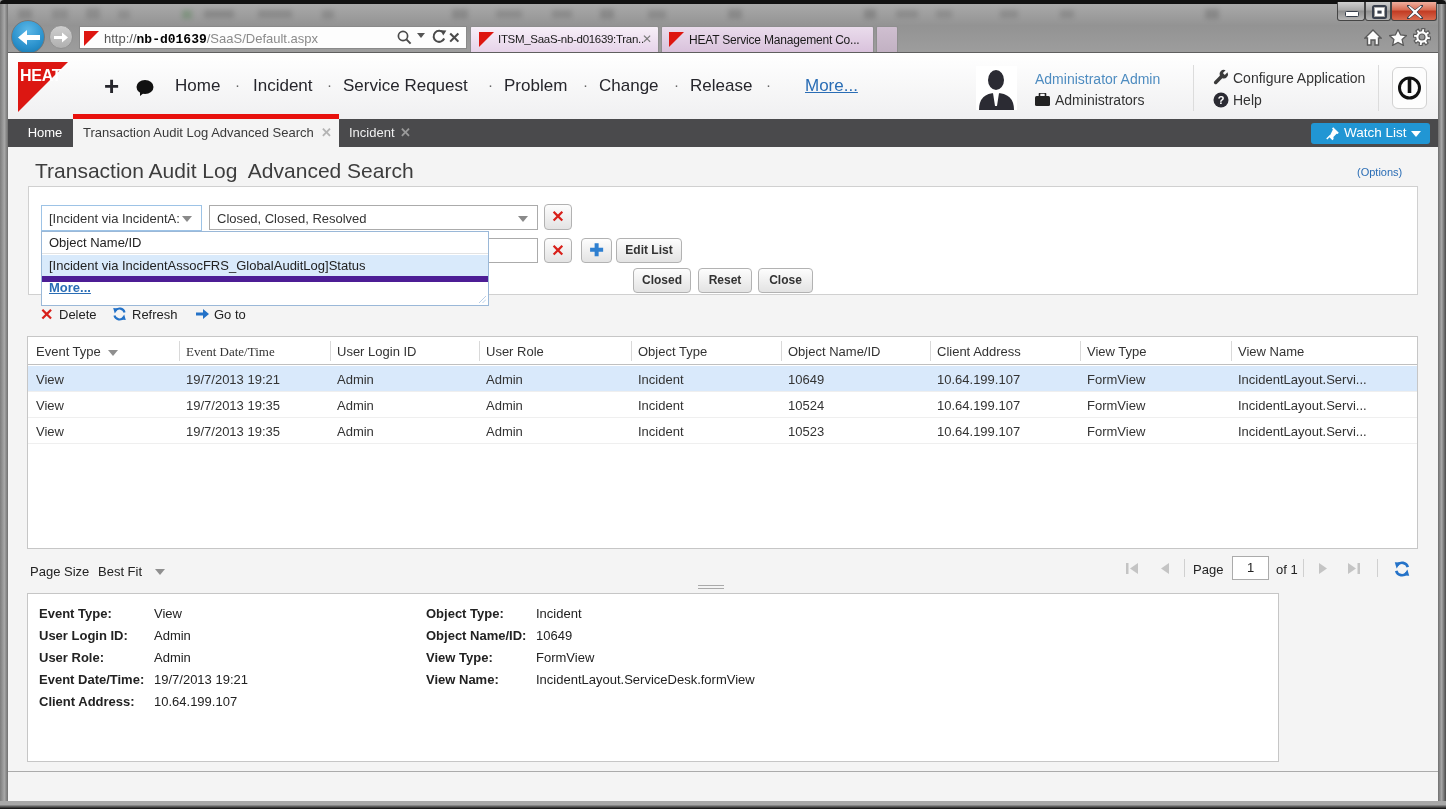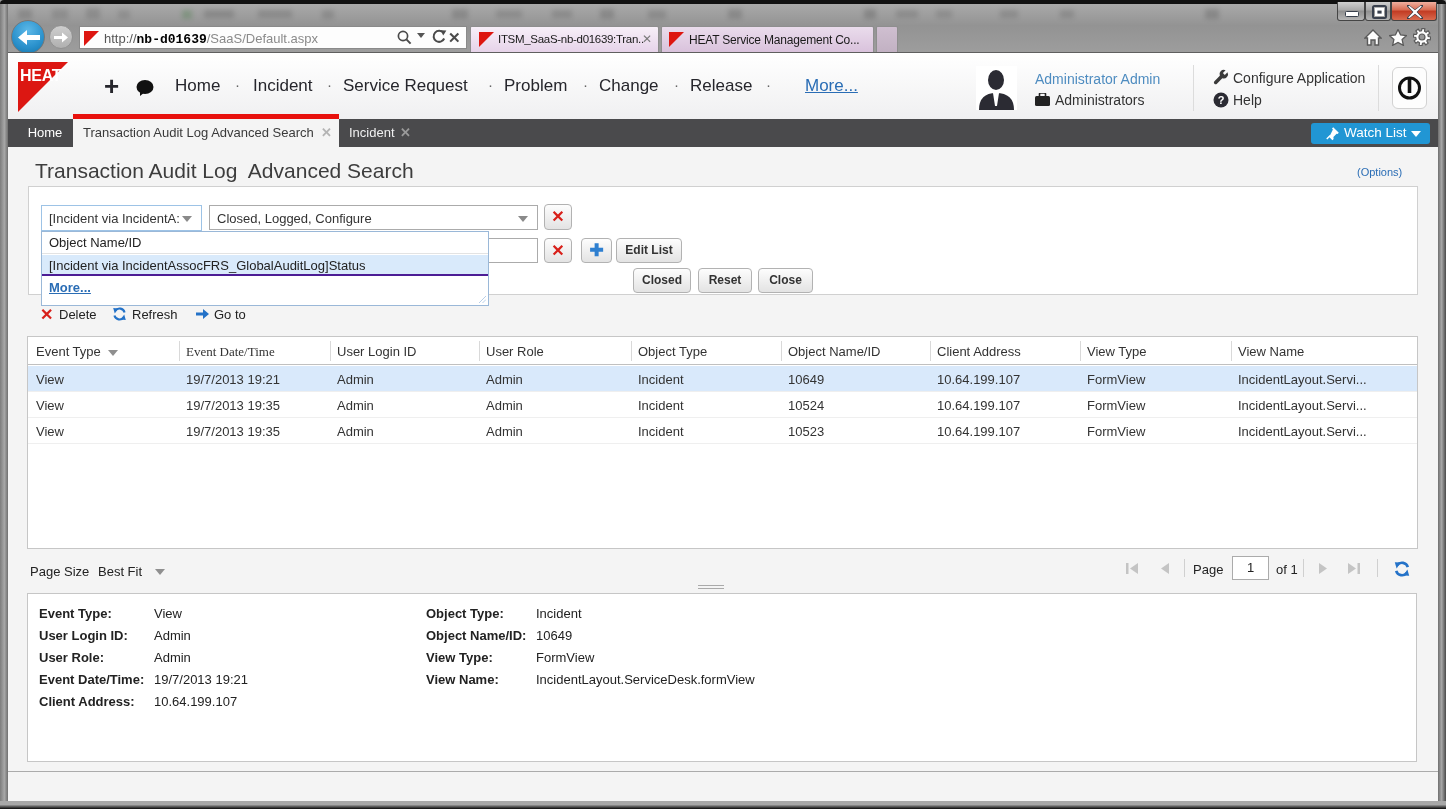--- a/index.html
+++ b/index.html
@@ -78,39 +78,39 @@
 #xbtn1 { left:536px; top:151px; height:26px; line-height:24px; }
 #xbtn2 { left:536px; top:185px; height:25px; line-height:23px; }
 #plusbtn { left:573px; top:185px; width:31px; height:25px; color:#2e7fd0; font-size:17px; line-height:23px; }
 #editlist { left:608px; top:185px; width:66px; height:25px; line-height:23px; }
 #searchbtn { left:625px; top:215px; width:58px; height:25px; line-height:23px; }
 #resetbtn { left:690px; top:215px; width:54px; height:25px; line-height:23px; }
 #closebtn { left:750px; top:215px; width:55px; height:25px; line-height:23px; }
 
 #popup { left:33px; top:178px; width:448px; height:75px; background:#fff; border:1px solid #9ab8d8; z-index:5; }
 #popup .it1 { position:absolute; left:0; top:0; width:100%; height:22px; border-bottom:1px solid #e3e3e3; }
-#popup .it2 { position:absolute; left:0; top:23px; width:100%; height:21px; background:#d9eafb; border-bottom:2px solid #4c1d95; }
+#popup .it2 { position:absolute; left:0; top:23px; width:100%; height:27px; background:#d9eafb; border-bottom:6px solid #4c1d95; }
 #popup .it { padding:3px 0 0 7px; font-size:13px; color:#222; white-space:nowrap; }
 #popup .more { position:absolute; left:7px; top:48px; font-size:13px; font-weight:bold; color:#2a6db5; text-decoration:underline; }
 
 #toolbar { left:0px; top:253px; font-size:13px; color:#222; }
 
 #grid { left:19px; top:283px; width:1391px; height:213px; background:#fff; border:1px solid #c6c6c6; }
 #gridhead { left:0; top:0; width:100%; height:28px; border-bottom:1px solid #c0c0c0; }
 .gh { position:absolute; top:7px; font-size:13px; color:#333; white-space:nowrap; }
 .gsep { position:absolute; top:4px; width:1px; height:20px; background:#d9d9d9; }
 .grow { position:absolute; left:0; width:100%; height:26px; border-bottom:1px solid #efefef; }
 .gc { position:absolute; top:6px; font-size:13px; color:#333; white-space:nowrap; }
 
 #pagebar { left:19px; top:498px; width:1391px; height:42px; font-size:13px; color:#222; }
 #pginput { left:1205px; top:5px; width:37px; height:24px; background:#fff; border:1px solid #ababab; text-align:center; line-height:22px; font-size:13px; }
 .pgico { top:12px; color:#c0c0c0; }
 .pgsep { top:8px; width:1px; height:18px; background:#d0d0d0; }
 
-#detail { left:19px; top:540px; width:1390px; height:169px; background:#fff; border:1px solid #c6c6c6; }
+#detail { left:19px; top:540px; width:1252px; height:169px; background:#fff; border:1px solid #c6c6c6; }
 #detail .lb { position:absolute; font-size:13px; font-weight:bold; color:#222; white-space:nowrap; }
 #detail .vl { position:absolute; font-size:13px; color:#222; white-space:nowrap; }
 
 #footline { left:0; top:718px; width:1430px; height:1px; background:#ababab; }
 #footer { left:0; top:719px; width:1430px; height:30px; background:#fff; }
 #footer .txt { position:absolute; right:10px; top:7px; font-size:11.6px; color:#222; }
 </style>
 </head>
 <body>
 
@@ -280,21 +280,21 @@
 
   <div class="abs" id="heading">Transaction Audit Log&nbsp; Advanced Search</div>
   <div class="abs" id="optlink">(Options)</div>
 
   <div class="abs" id="searchpanel"></div>
   <div class="abs combo" id="combo1">
       <span class="ct">[Incident via IncidentA:</span>
       <span class="carr"></span>
     </div>
   <div class="abs combo" id="combo2">
-      <span class="ct">Closed, Logged, Configure</span>
+      <span class="ct">Closed, Closed, Resolved</span>
       <span class="carr"></span>
     </div>
   <div class="abs" id="input2"></div>
   <div class="abs gbtn xbtn" id="xbtn1">✕</div>
   <div class="abs gbtn xbtn" id="xbtn2">✕</div>
   <div class="abs gbtn" id="plusbtn">✚</div>
   <div class="abs gbtn" id="editlist">Edit List</div>
   <div class="abs gbtn" id="searchbtn">Closed</div>
   <div class="abs gbtn" id="resetbtn">Reset</div>
   <div class="abs gbtn" id="closebtn">Close</div>

